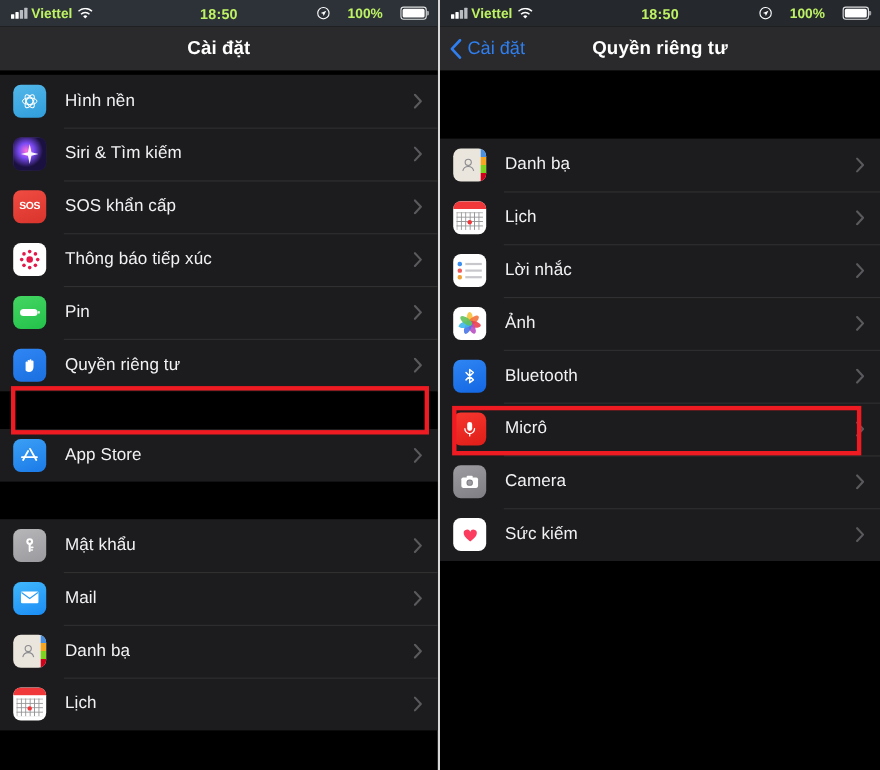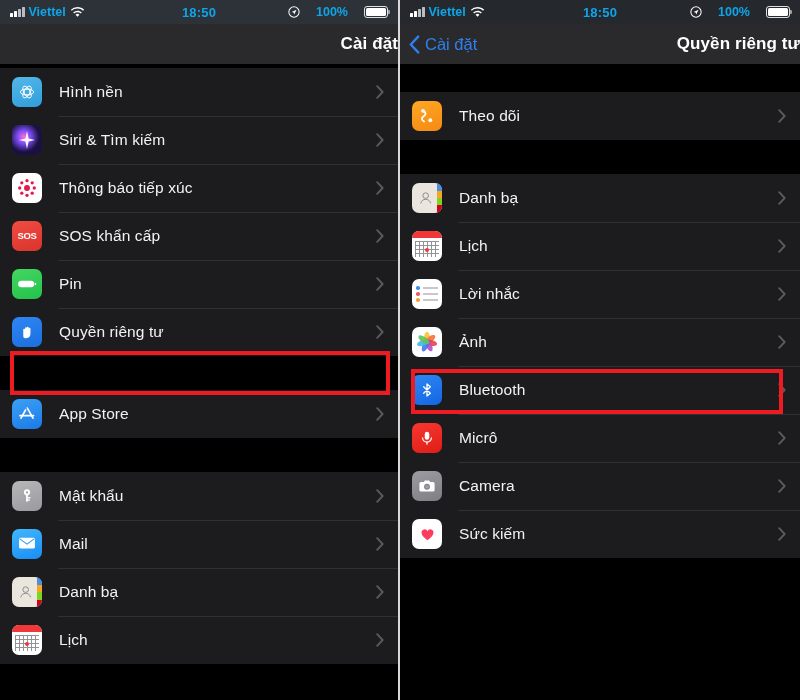--- a/index.html
+++ b/index.html
@@ -22,21 +22,21 @@
     overflow: hidden;
   }
   .panel-left  { border-right: 2px solid #d8d8d8; }
 
   
   .statusbar {
     height: 24px;
     background: #2c3237;
     display: flex; align-items: center;
     padding: 0 10px;
-    color: #0ea5e9;
+    color: #bef264;
     font-size: 12.5px;
     font-weight: bold;
     position: relative;
   }
   .panel-right .statusbar { background: #25292e; }
   .sb-left  { display: flex; align-items: center; gap: 4px; }
   .sb-center{ position: absolute; left: 0; right: 0; text-align: center;
               font-size: 13px; font-weight: bold; letter-spacing: .2px; }
   .sb-right { margin-left: auto; display: flex; align-items: center; gap: 16px;
               position: relative; z-index: 2; }
@@ -58,21 +58,21 @@
   .batt::after {
     content: ""; position: absolute; right: -3.2px; top: 3.2px;
     width: 2px; height: 4px; background: rgba(255,255,255,.55);
     border-radius: 0 1px 1px 0;
   }
   .batt span { display: block; height: 100%; background: #fff; border-radius: 1.5px; }
 
   
   .navbar {
     height: 40px; background: #2a2a2c;
-    display: flex; align-items: center; justify-content: flex-end;
+    display: flex; align-items: center; justify-content: center;
     position: relative;
   }
   .nav-title { color: #fff; font-size: 17px; font-weight: bold; letter-spacing: .1px; }
   .back-btn {
     position: absolute; left: 9px; top: 0; bottom: 0;
     display: flex; align-items: center; gap: 5px;
     color: #2f7ff0; font-size: 16.5px; cursor: pointer;
   }
   .chev-back { width: 11px; height: 19px; display:block; }
 
@@ -245,20 +245,31 @@
               </svg>
             </div>
             <div class="row-label">Siri &amp; Tìm kiếm</div>
             <div class="chev">
               <svg viewBox="0 0 8 14" width="8" height="14" fill="none" stroke="currentColor" stroke-width="1.9" stroke-linecap="round" stroke-linejoin="round">
                 <polyline points="1.2,1.2 6.6,7 1.2,12.8"></polyline>
               </svg>
             </div>
           </div>
           <div class="row">
+            <div class="app-icon ic-sos">
+              <span class="sos-txt">SOS</span>
+            </div>
+            <div class="row-label">SOS khẩn cấp</div>
+            <div class="chev">
+              <svg viewBox="0 0 8 14" width="8" height="14" fill="none" stroke="currentColor" stroke-width="1.9" stroke-linecap="round" stroke-linejoin="round">
+                <polyline points="1.2,1.2 6.6,7 1.2,12.8"></polyline>
+              </svg>
+            </div>
+          </div>
+          <div class="row">
             <div class="app-icon ic-expo">
               <svg viewBox="0 0 30 30" width="26" height="26">
                 <g fill="#e2194a">
                   <circle cx="15" cy="15" r="3.4"></circle>
                   <circle cx="15" cy="6.6" r="1.9"></circle>
                   <circle cx="21" cy="9" r="1.9"></circle>
                   <circle cx="23.4" cy="15" r="1.9"></circle>
                   <circle cx="21" cy="21" r="1.9"></circle>
                   <circle cx="15" cy="23.4" r="1.9"></circle>
                   <circle cx="9" cy="21" r="1.9"></circle>
@@ -268,31 +279,20 @@
               </svg>
             </div>
             <div class="row-label">Thông báo tiếp xúc</div>
             <div class="chev">
               <svg viewBox="0 0 8 14" width="8" height="14" fill="none" stroke="currentColor" stroke-width="1.9" stroke-linecap="round" stroke-linejoin="round">
                 <polyline points="1.2,1.2 6.6,7 1.2,12.8"></polyline>
               </svg>
             </div>
           </div>
           <div class="row">
-            <div class="app-icon ic-sos">
-              <span class="sos-txt">SOS</span>
-            </div>
-            <div class="row-label">SOS khẩn cấp</div>
-            <div class="chev">
-              <svg viewBox="0 0 8 14" width="8" height="14" fill="none" stroke="currentColor" stroke-width="1.9" stroke-linecap="round" stroke-linejoin="round">
-                <polyline points="1.2,1.2 6.6,7 1.2,12.8"></polyline>
-              </svg>
-            </div>
-          </div>
-          <div class="row">
             <div class="app-icon ic-batt">
               <svg viewBox="0 0 30 30" width="24" height="24">
                 <rect x="4" y="11" width="20" height="8" rx="4" fill="#fff"></rect>
                 <rect x="24.6" y="13.4" width="1.8" height="3.2" rx=".9" fill="#fff"></rect>
               </svg>
             </div>
             <div class="row-label">Pin</div>
             <div class="chev">
               <svg viewBox="0 0 8 14" width="8" height="14" fill="none" stroke="currentColor" stroke-width="1.9" stroke-linecap="round" stroke-linejoin="round">
                 <polyline points="1.2,1.2 6.6,7 1.2,12.8"></polyline>
@@ -446,37 +446,20 @@
           </svg>
         </span>
         <span>Cài đặt</span>
       </div>
       <div class="nav-title">Quyền riêng tư</div>
     </div>
 
     <div id="right-list">
         <div class="gap" style="height: 28px;"></div>
         <div class="group">
-          <div class="row">
-            <div class="app-icon ic-track">
-              <svg viewBox="0 0 30 30" width="22" height="22">
-                <g fill="none" stroke="#fff" stroke-width="2.4" stroke-linecap="round">
-                  <path d="M10 8c4 2.2 4 5 .5 7.2S7 20 11 22.5"></path>
-                </g>
-                <circle cx="9.6" cy="8" r="2.6" fill="#fff"></circle>
-                <circle cx="19.5" cy="20.8" r="2.6" fill="#fff"></circle>
-              </svg>
-            </div>
-            <div class="row-label">Theo dõi</div>
-            <div class="chev">
-              <svg viewBox="0 0 8 14" width="8" height="14" fill="none" stroke="currentColor" stroke-width="1.9" stroke-linecap="round" stroke-linejoin="round">
-                <polyline points="1.2,1.2 6.6,7 1.2,12.8"></polyline>
-              </svg>
-            </div>
-          </div>
         </div>
         <div class="gap" style="height: 34px;"></div>
         <div class="group">
           <div class="row">
             <div class="app-icon ic-cont">
               <svg viewBox="0 0 30 30" width="20" height="20">
                 <circle cx="13" cy="11.4" r="4.2" fill="none" stroke="#8b8b8f" stroke-width="1.5"></circle>
                 <path d="M5.6 23c.8-4 3.9-6 7.4-6s6.6 2 7.4 6" fill="none" stroke="#8b8b8f" stroke-width="1.5"></path>
               </svg>
               <span class="cont-strip"></span>

